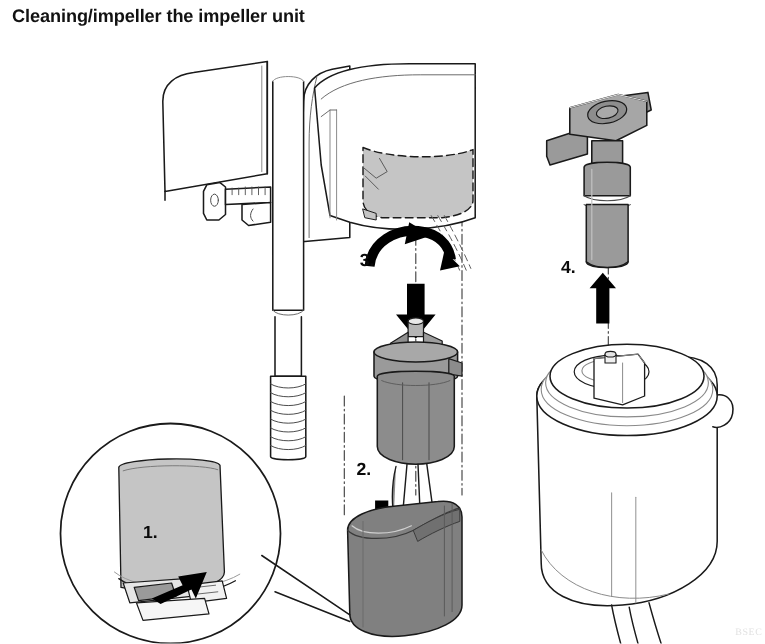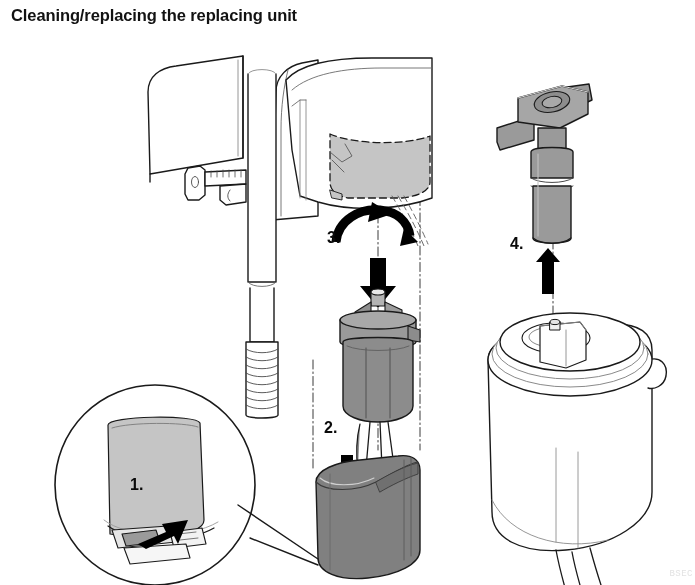--- a/index.html
+++ b/index.html
@@ -31,29 +31,29 @@
   #step-label-1{left:130px;top:477px;}
   #step-label-2{left:324px;top:420px;}
   #step-label-3{left:327px;top:230px;}
   #step-label-4{left:510px;top:236px;}
 
   
   .watermark{
     position:absolute;right:2px;bottom:6px;
     font-size:9px;letter-spacing:0.5px;
     color:#e2e2e2;user-select:none;
-    font-family:Liberation Mono, monospace;
+    font-family:Liberation Serif, serif;
   }
 </style>
 </head>
 <body>
 
 <div id="page">
 
-  <div class="doc-title">Cleaning/replacing the replacing unit</div>
+  <div class="doc-title">Cleaning/impeller the impeller unit</div>
 
   <div class="figure-stage">
     <svg width="695" height="555" viewBox="0 0 695 555" xmlns="http://www.w3.org/2000/svg">
       <defs>
         <clipPath id="clipHousing">
           <path d="M330 100 L432 100 L432 168 L330 168 Z"></path>
         </clipPath>
         <clipPath id="clipCup">
           <path d="M313 415 L418 408 L420 530 L318 540 Z"></path>
         </clipPath>

